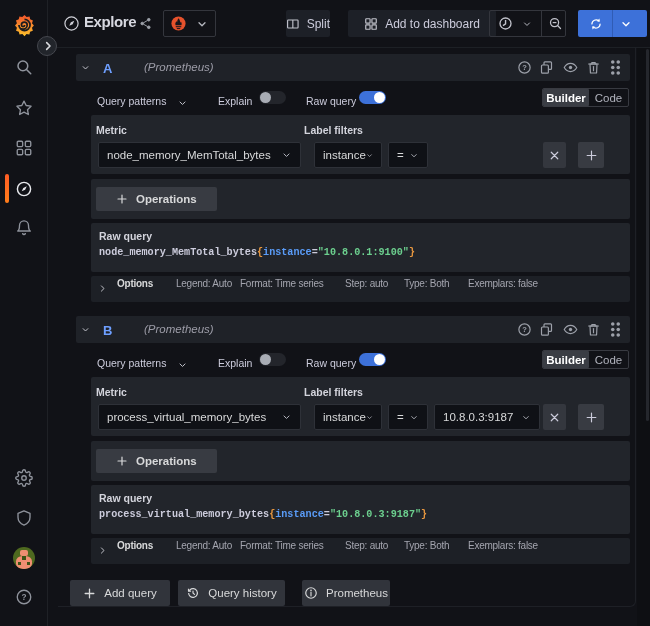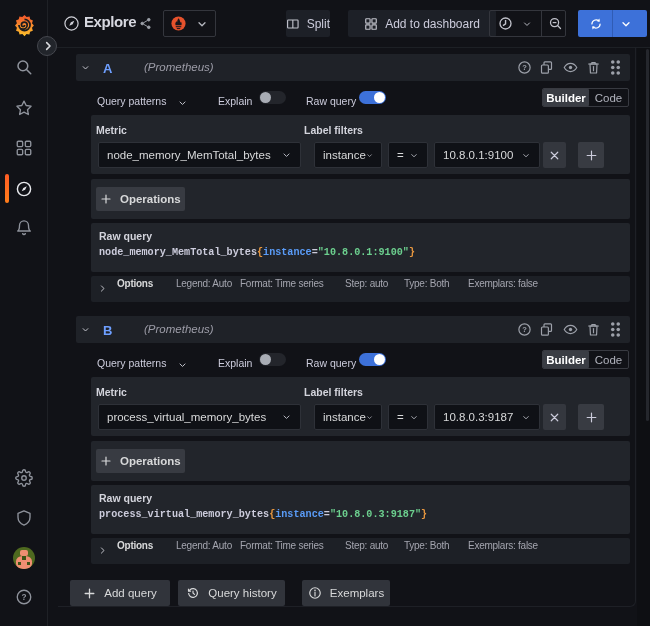--- a/index.html
+++ b/index.html
@@ -54,21 +54,21 @@
   .tbtext { position:absolute; font-size:10.5px; color:#ccccdc; white-space:nowrap; }
 
   .radiogrp { position:absolute; height:19px; border:1px solid #383a41; border-radius:2px;
     display:flex; background:#111217; }
   .radiogrp .on { background:#3a3d44; color:#fff; font-weight:700; width:46px; }
   .radiogrp .off { color:#b0b2bc; font-weight:500; width:39px; }
   .radiogrp div { font-size:11.5px; display:flex; align-items:center; justify-content:center; border-radius:1px; }
 
   .opsbtn { position:absolute; height:24px; background:#383b42; border-radius:2px;
     color:#d8d9da; font-size:11.5px; font-weight:700; display:flex; align-items:center; gap:8px;
-    padding:0 4px; }
+    padding:0 20px; }
 
   .code { position:absolute; font-family:"Liberation Mono", monospace; font-size:10.15px;
     font-weight:700; color:#ccccdc; letter-spacing:0; white-space:pre; }
   .code .br { color:#e8973f; } .code .lk { color:#5a9cf8; } .code .st { color:#6ccf8e; }
 
   .optrow { position:absolute; left:15px; width:539px; height:26px; background:#1d2026;
     border-radius:2px; font-size:10px; letter-spacing:-0.25px; color:#a4a5af;
     white-space:nowrap; overflow:hidden; }
   .optrow span, .optrow b { position:absolute; top:2px; }
   .optrow b { color:#d8d9da; font-weight:700; }
@@ -307,25 +307,20 @@
     <div class="sel" style="left:223px;top:27px;width:68px">instance
       <svg class="chev" width="10" height="9" viewBox="0 0 24 24" fill="none" stroke="#b6b8c0" stroke-width="2.4" stroke-linecap="round" stroke-linejoin="round">
             <path d="M6 9.5l6 6 6-6"></path>
           </svg>
     </div>
     <div class="sel" style="left:297px;top:27px;width:40px">=
       <svg class="chev" width="10" height="9" viewBox="0 0 24 24" fill="none" stroke="#b6b8c0" stroke-width="2.4" stroke-linecap="round" stroke-linejoin="round">
             <path d="M6 9.5l6 6 6-6"></path>
           </svg>
     </div>
-    <div class="sel" style="left:343px;top:27px;width:106px">10.8.0.1:9100
-      <svg class="chev" width="10" height="9" viewBox="0 0 24 24" fill="none" stroke="#b6b8c0" stroke-width="2.4" stroke-linecap="round" stroke-linejoin="round">
-            <path d="M6 9.5l6 6 6-6"></path>
-          </svg>
-    </div>
     <div class="sbtn" style="left:452px;top:27px;width:23px;background:#34373e">
       <svg width="13" height="13" viewBox="0 0 24 24" fill="none" stroke="#ccccdc" stroke-width="2.2" stroke-linecap="round">
             <path d="M6 6l12 12M18 6L6 18"></path>
           </svg>
     </div>
     <div class="sbtn" style="left:487px;top:27px;width:26px">
       <svg width="13" height="13" viewBox="0 0 24 24" fill="none" stroke="#ccccdc" stroke-width="2.2" stroke-linecap="round">
             <path d="M12 4v16M4 12h16"></path>
           </svg>
     </div>
@@ -487,20 +482,20 @@
         <path d="M12 8.5V12l2.5 2.5" stroke-linecap="round"></path>
       </svg>
     <span>Query history</span>
   </div>
   <div class="botbtn" style="left:302px;width:88px">
     <svg width="14" height="14" viewBox="0 0 24 24" fill="none" stroke="#d8d9da" stroke-width="2">
         <circle cx="12" cy="12" r="9"></circle>
         <path d="M12 11v6" stroke-linecap="round"></path>
         <circle cx="12" cy="7.5" r="0.5" fill="#d8d9da"></circle>
       </svg>
-    <span>Exemplars</span>
+    <span>Prometheus</span>
   </div>
 
   <div id="hdrline"></div>
   <div id="rightcol"></div>
   <div id="paneborder"></div>
   <div id="scrollbar"></div>
 </div>
 
 </body></html>

